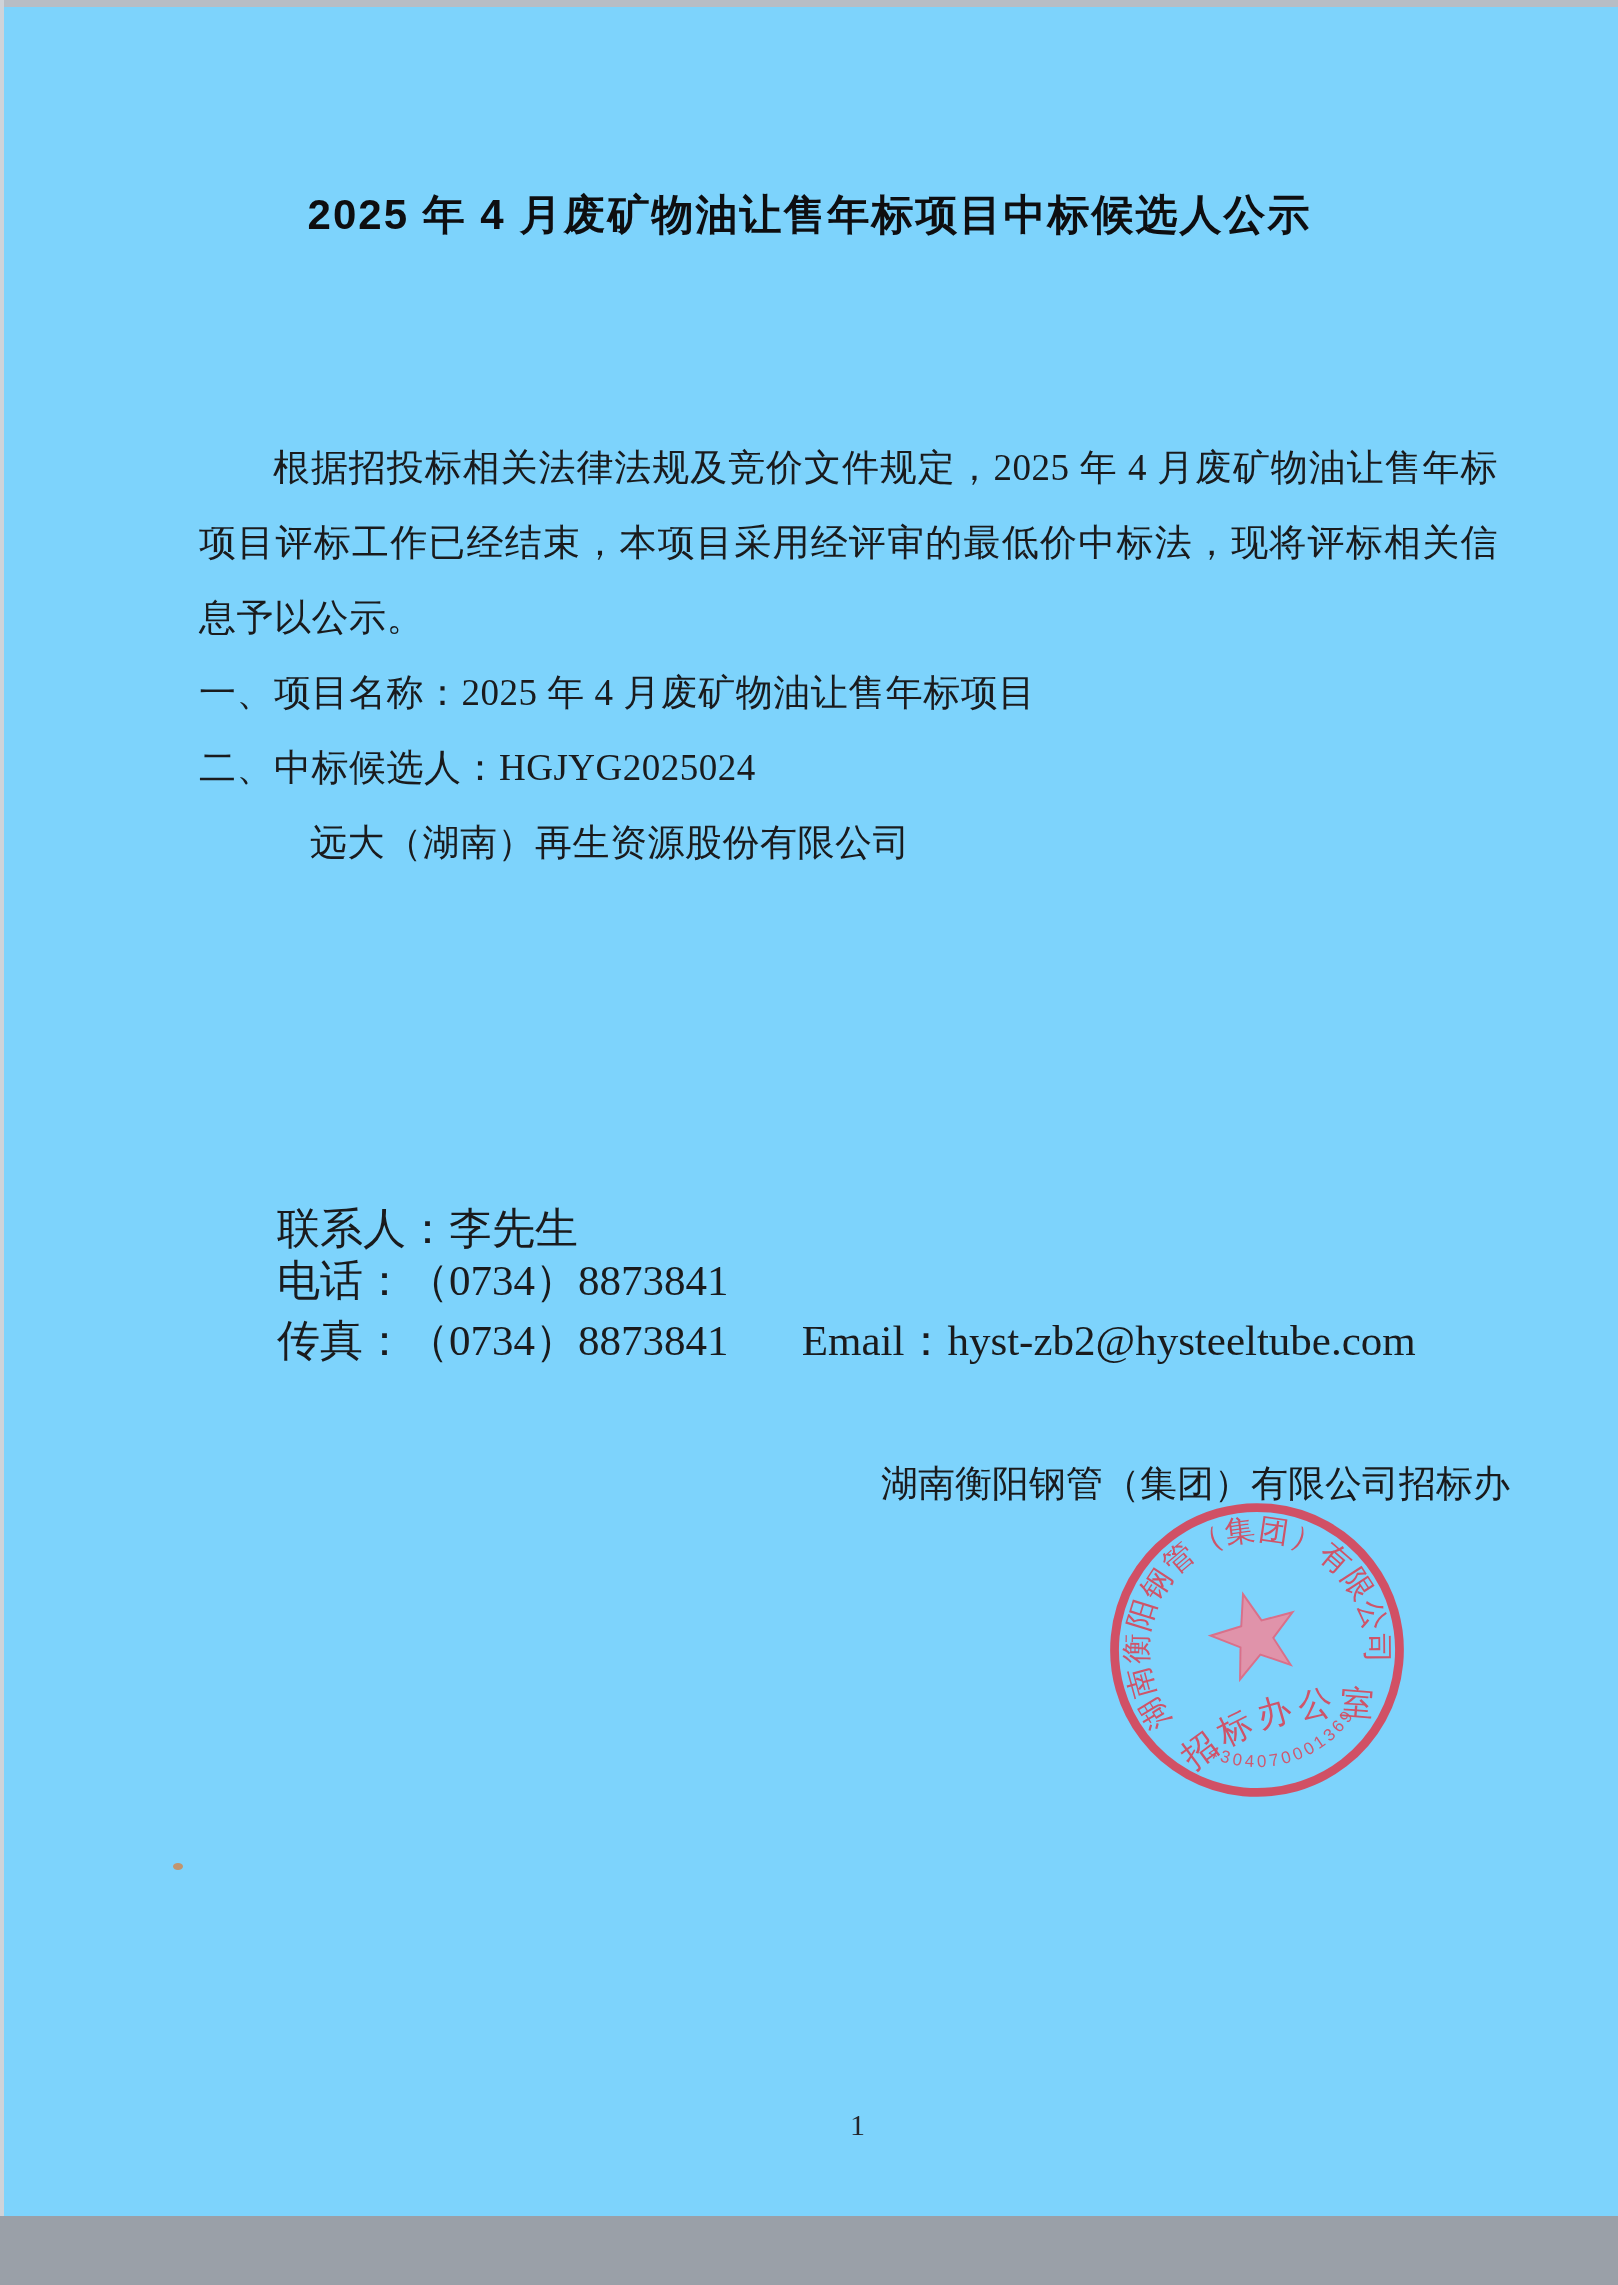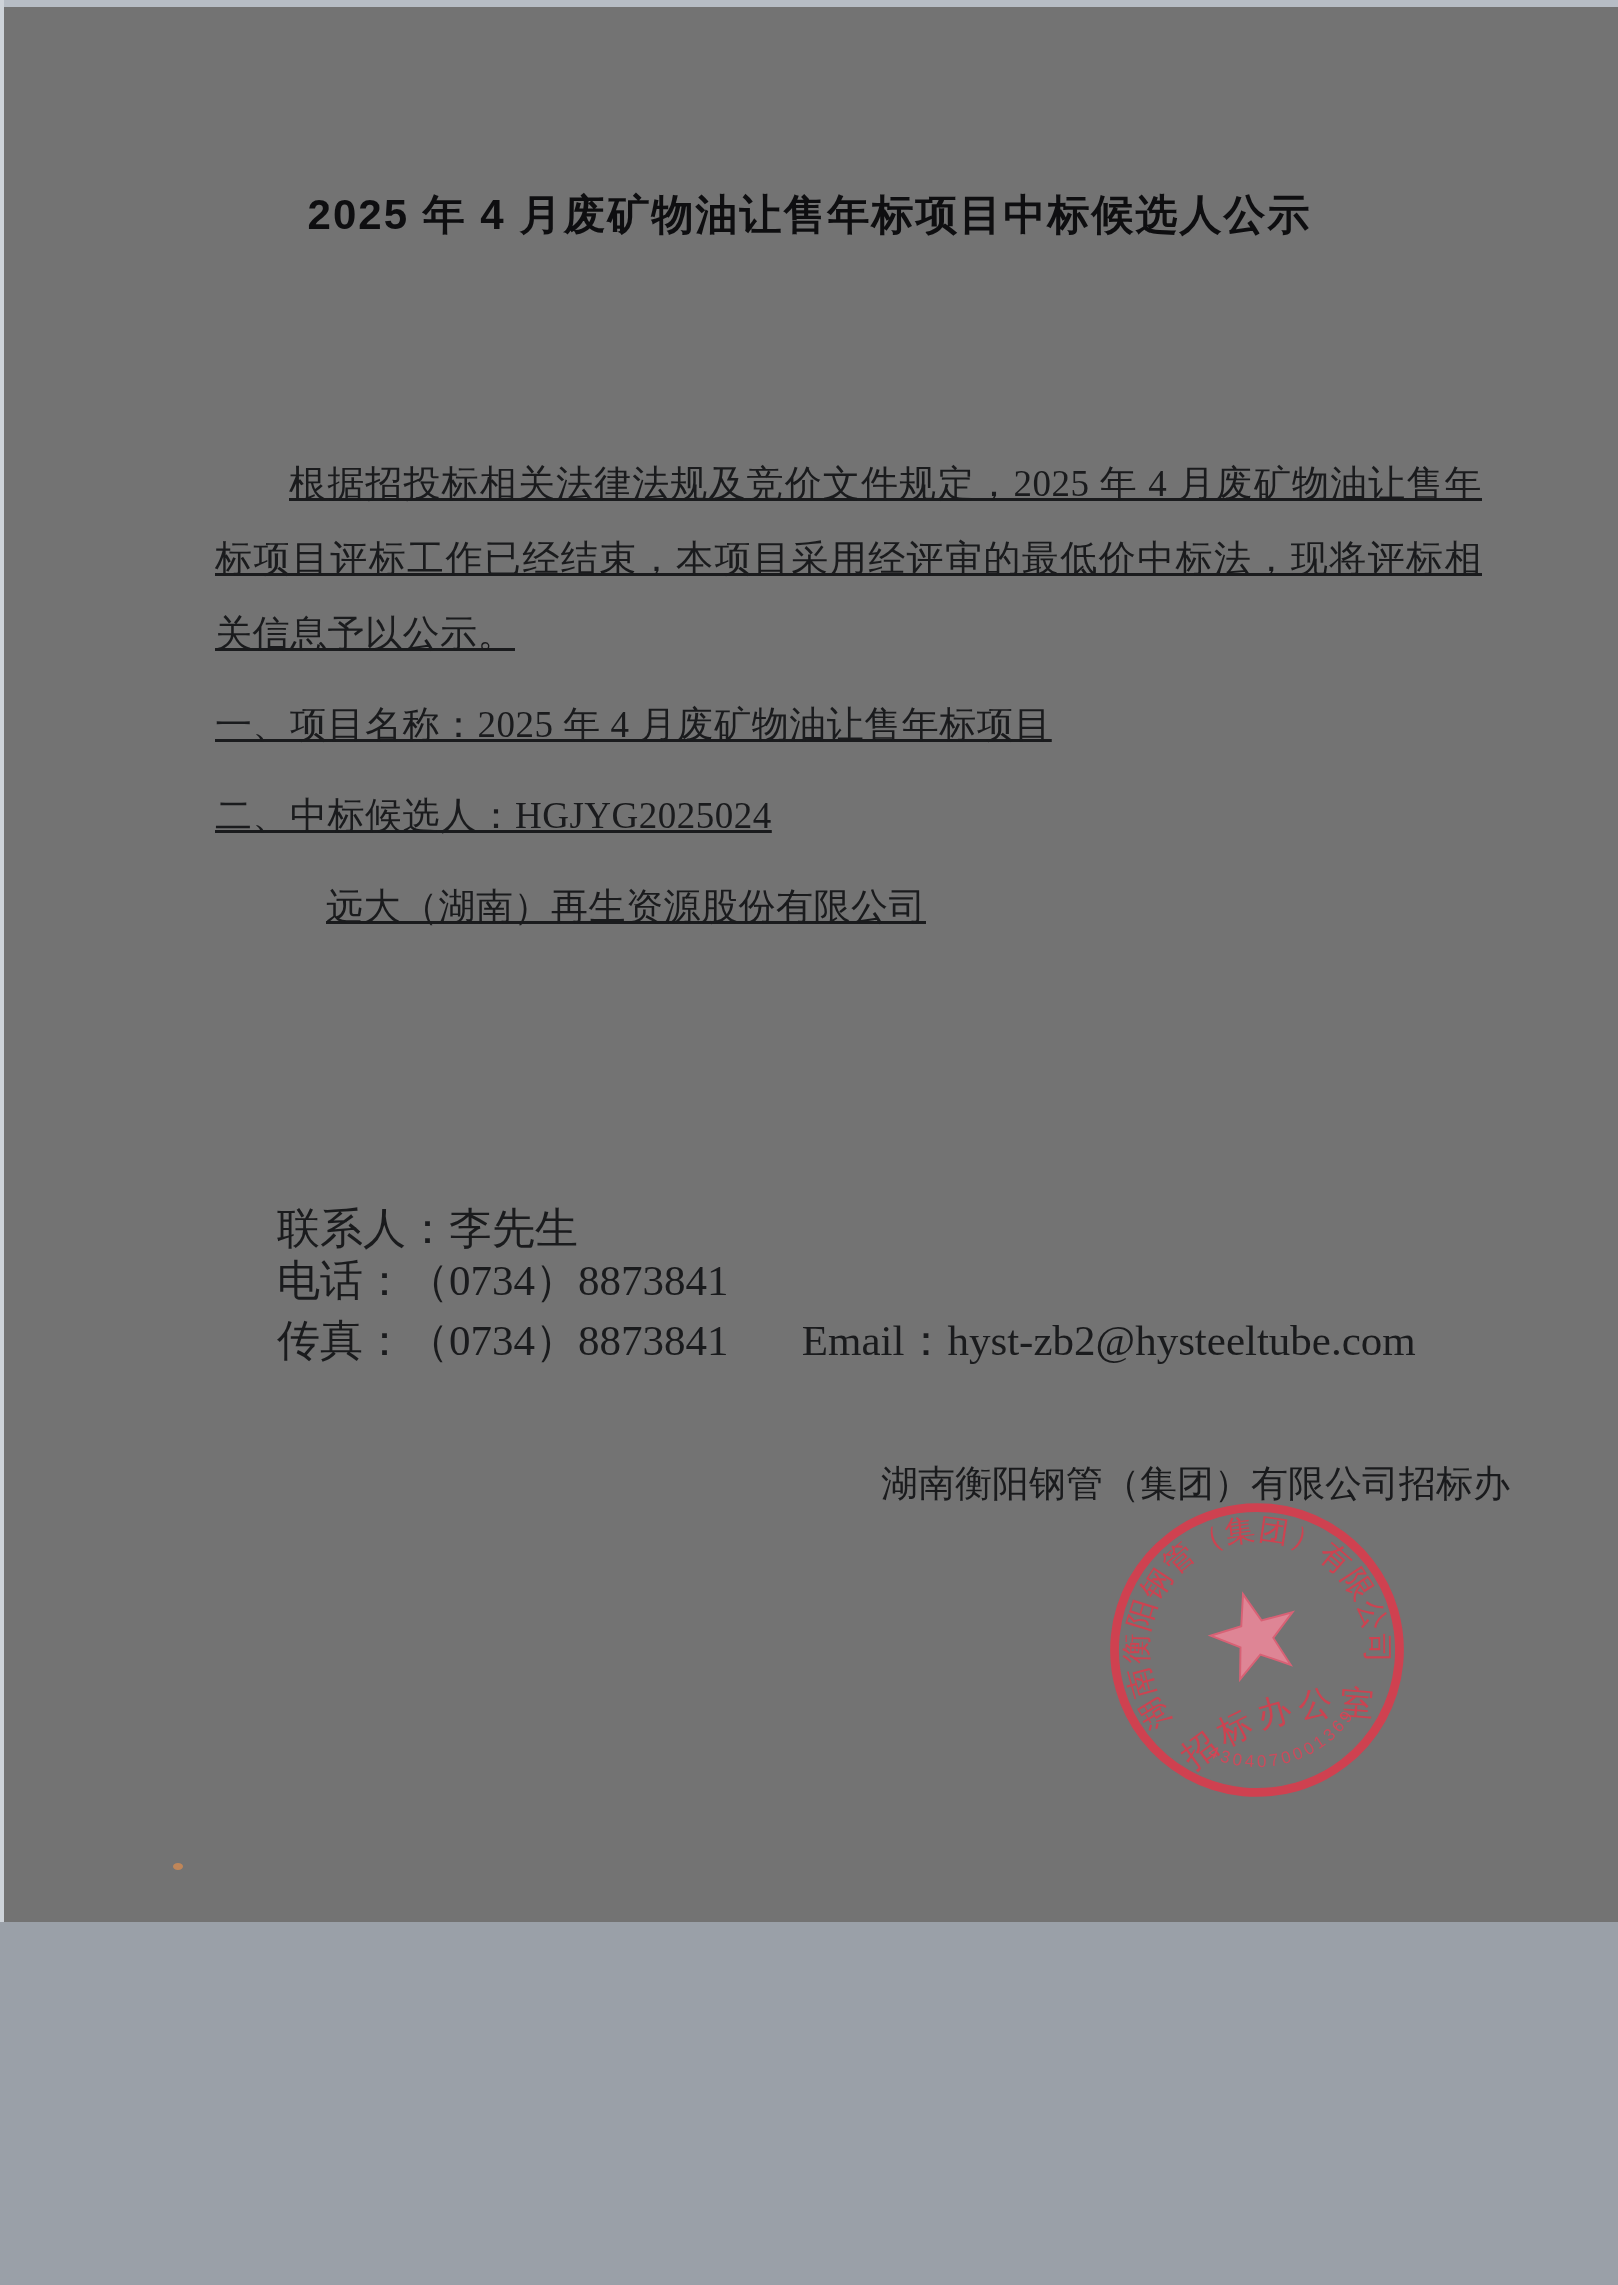--- a/index.html
+++ b/index.html
@@ -1,20 +1,20 @@
 <!DOCTYPE html>
 <html lang="zh"><head>
 <meta charset="utf-8">
 <style>
   html,body{margin:0;padding:0;background:#9aa0a8;}
   .page{
     position:relative;
     width:1619px;
-    height:1922px;
-    background:#737373;
+    height:2216px;
+    background:#7dd3fc;
     overflow:hidden;
     font-family:"Liberation Serif","DejaVu Serif",serif;
     color:#1a1b1d;
     box-sizing:border-box;
   }
   .scan-edge-top{position:absolute;top:0;left:0;width:100%;height:6.8px;background:#b7bdc5;}
   .scan-edge-left{position:absolute;top:0;left:0;width:3.9px;height:100%;background:#ced3d9;}
 
   .doc-title{
     position:absolute;
@@ -30,21 +30,21 @@
   .body-block{
     position:absolute;
     left:199px;
     width:1299px;
     top:430px;
     font-size:37px;
     line-height:75px;
     text-align:justify;
     letter-spacing:0.5px;
   }
-  .body-block p{margin:16px;text-decoration:underline;}
+  .body-block p{margin:0;}
   .indent2{text-indent:2em;}
   .indent3{text-indent:3em;}
 
   .contact-block{
     position:absolute;
     left:277px;
     top:1203px;
     font-size:43px;
     line-height:52px;
     white-space:nowrap;

